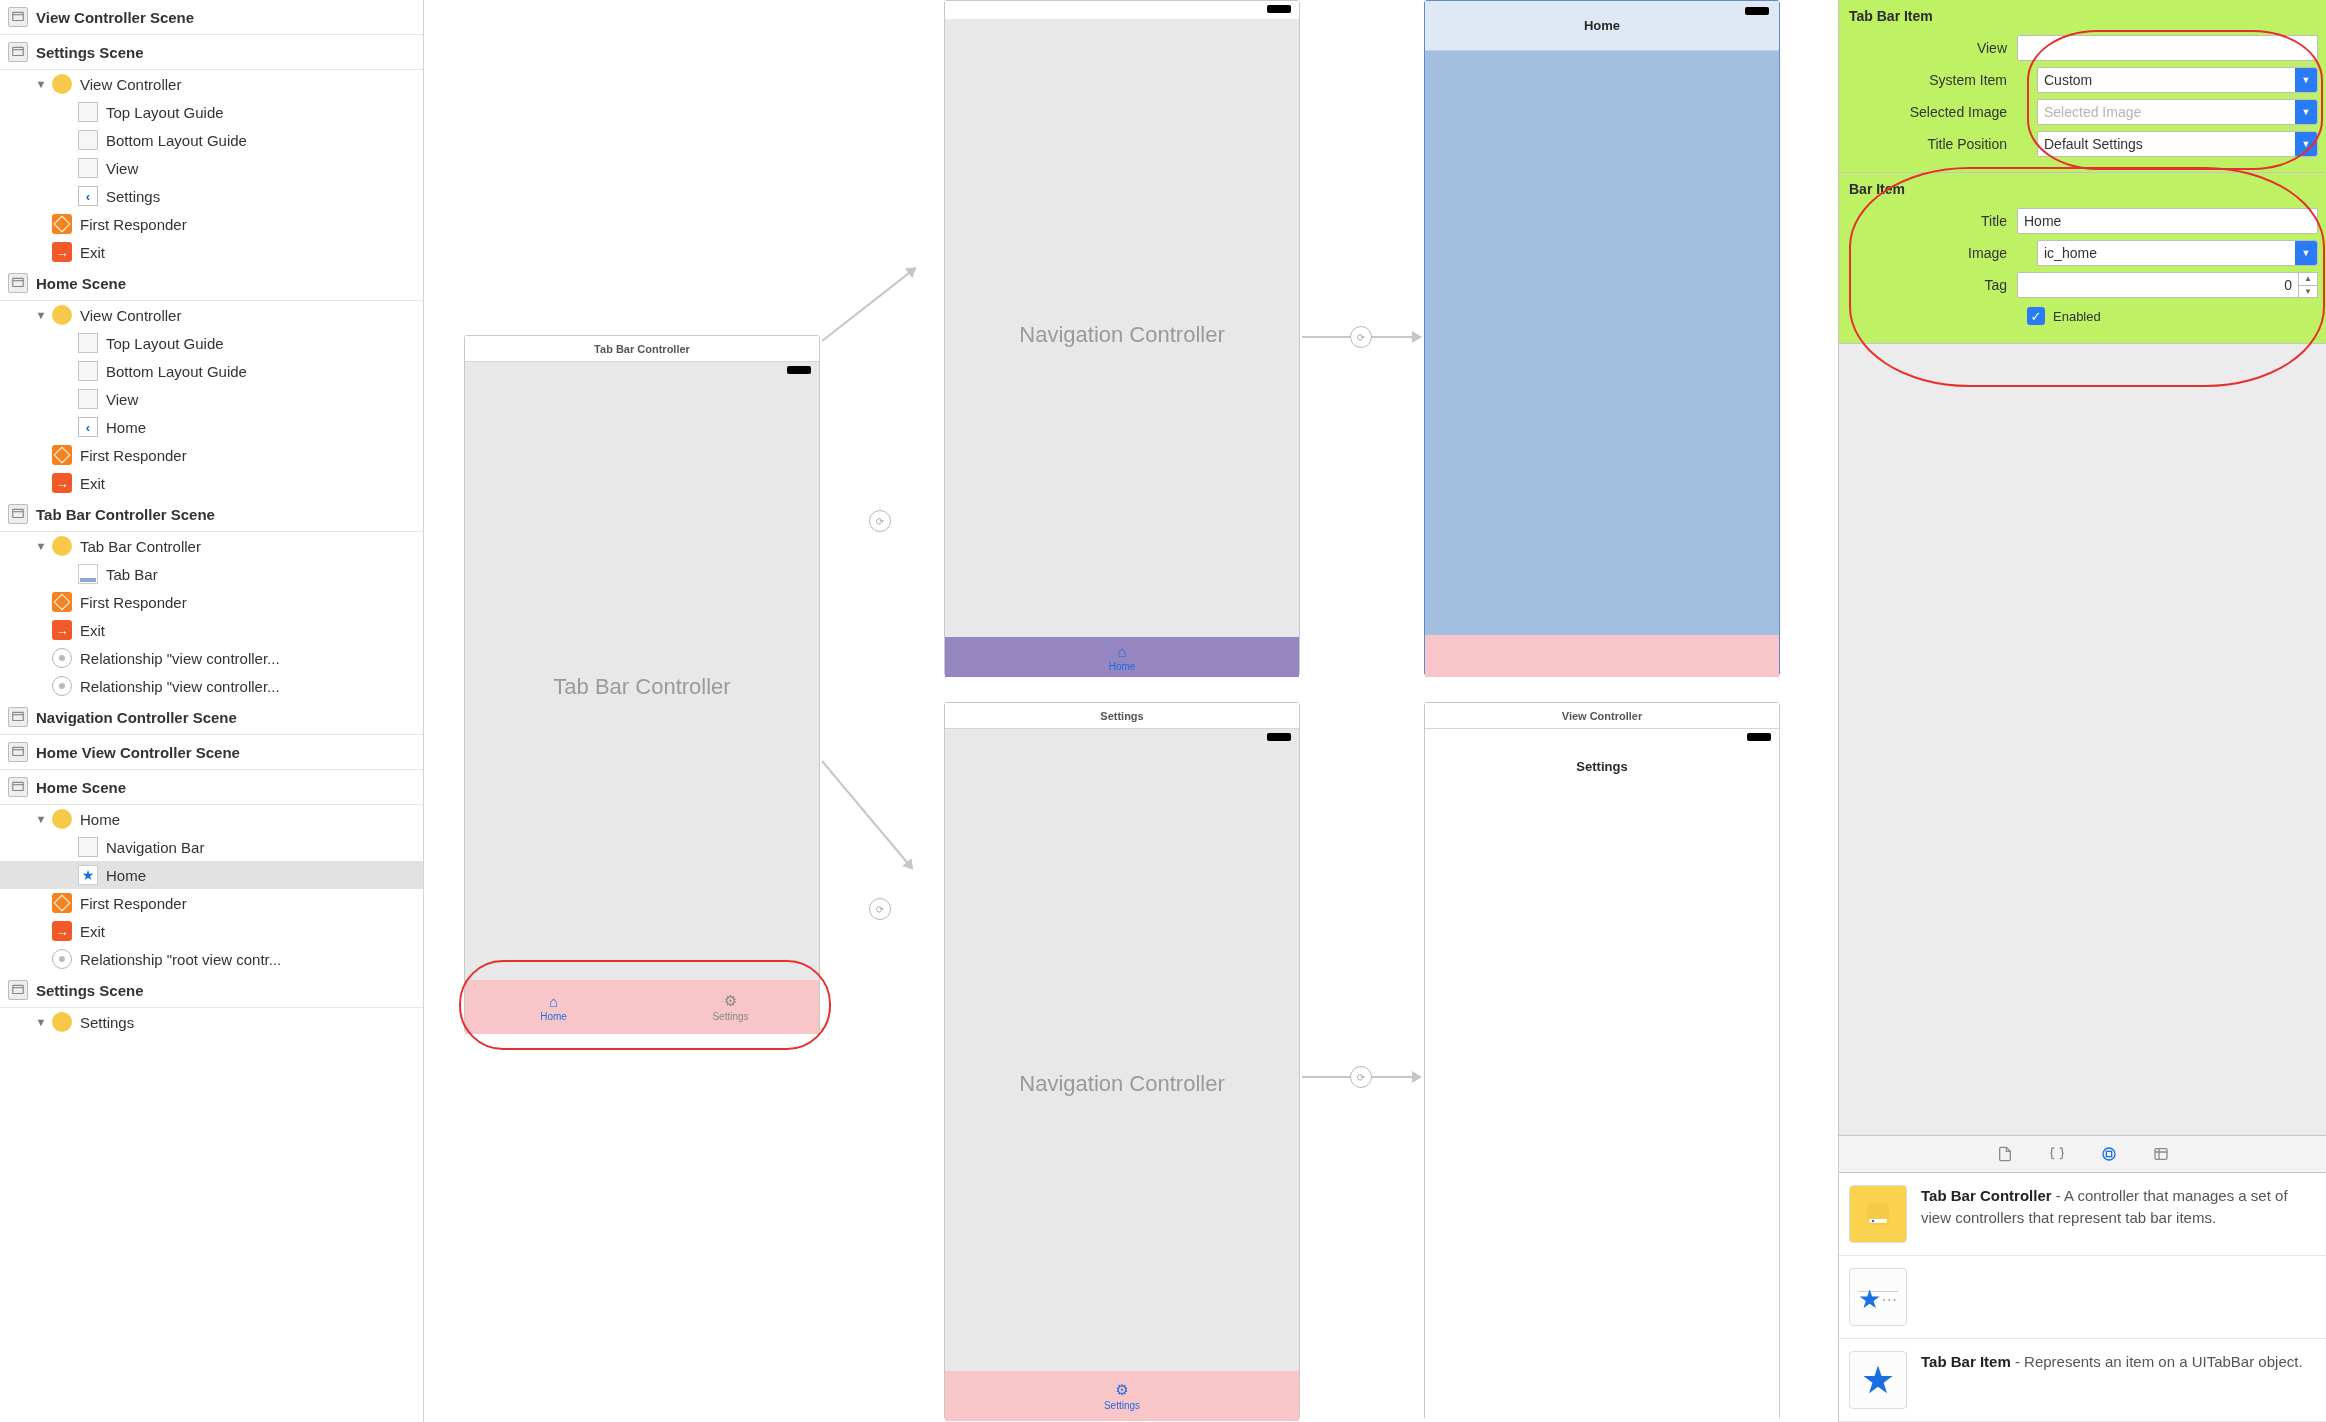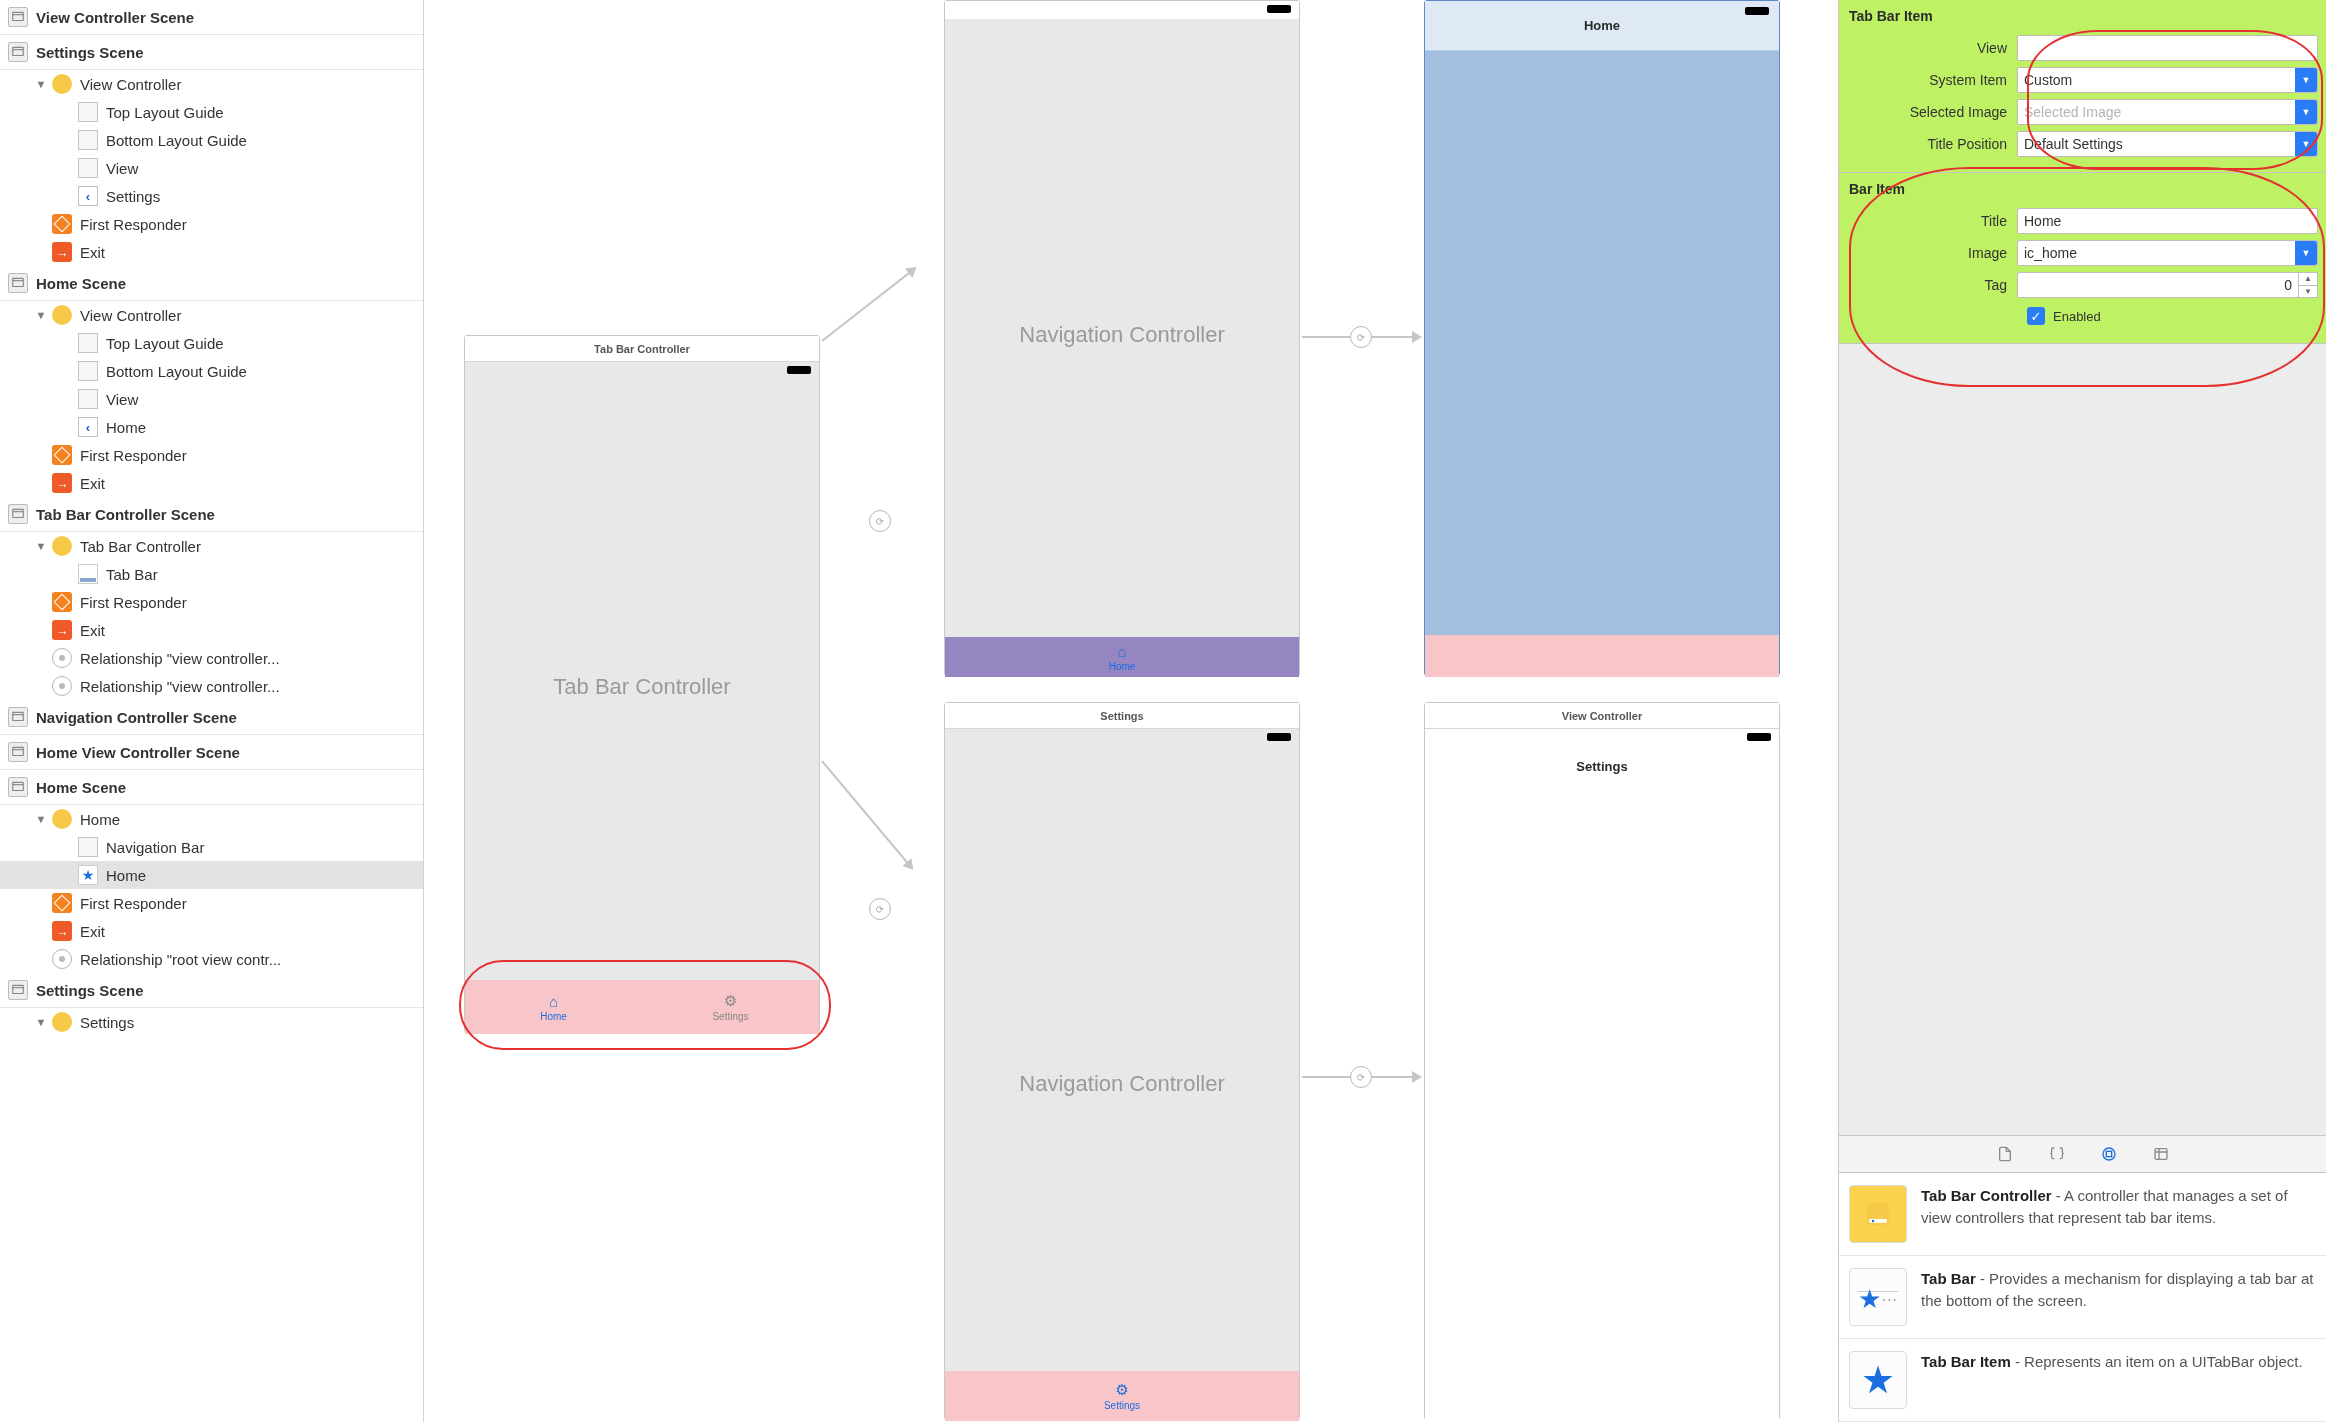--- a/index.html
+++ b/index.html
@@ -111,21 +111,21 @@
   border-left:1px solid #c9c9c9;
   display:flex;flex-direction:column;
 }
 .insp-section { border-bottom:1px solid #c5c5c5; padding:2px 0 12px;}
 .insp-section .section-title { font-size:14px;font-weight:700;padding:6px 10px 8px;color:#2c2c2c;}
 .field-row{display:flex;align-items:center;padding:3px 8px;}
 .field-row .lbl{width:170px;text-align:right;padding-right:10px;font-size:14px;color:#333;}
 .field-row input[type=text], .field-row .select {
   flex:1;height:26px;border:1px solid #bdbdbd;background:#fff;border-radius:2px;padding:0 6px;font-size:14px;color:#333;
 }
-.field-row .select{display:flex;align-items:center;position:relative;}
+.field-row .select{display:flex;align-items:center;position:relative;margin-left:20px;}
 .field-row .select .caret{position:absolute;right:0;top:0;bottom:0;width:22px;background:#2a7bf6;display:flex;align-items:center;justify-content:center;color:#fff;font-size:9px;border-top-right-radius:2px;border-bottom-right-radius:2px;}
 .field-row .select.disabled{color:#b4b4b4;}
 .field-row .stepper{width:20px;height:26px;display:flex;flex-direction:column;border:1px solid #bdbdbd;margin-left:-1px;}
 .field-row .stepper div{flex:1;display:flex;align-items:center;justify-content:center;font-size:8px;color:#666;background:#fff;}
 .field-row .stepper div:first-child{border-bottom:1px solid #bdbdbd;}
 .field-row .numfield{flex:1;text-align:right;padding-right:6px;}
 .checkbox-row{display:flex;align-items:center;padding:6px 8px;}
 .checkbox-row .cb{width:18px;height:18px;background:#2a7bf6;border-radius:3px;display:flex;align-items:center;justify-content:center;color:#fff;font-size:13px;margin-left:180px;margin-right:8px;}
 .checkbox-row .cb::before{content:"✓";}
 .inspector .spacer{flex:1;background:#ececec;}
@@ -550,21 +550,20 @@
       </div>
       <div class="text"><span class="title">Tab Bar Controller</span><span> - A controller that manages a set of view controllers that represent tab bar items.</span></div>
     </div>
     <div class="lib-item">
       <div class="thumb">
         <div style="width:40px;height:12px;border-top:1px solid #ccc;display:flex;align-items:center;justify-content:space-around;padding-top:4px;">
             <span style="color:#1b6fe0;">★</span>
             <span style="color:#aaa;font-size:16px;letter-spacing:2px;">⋯</span>
           </div>
       </div>
-      <div class="text"><span class="title">Tab Bar</span><span> - Provides a mechanism for displaying a tab bar at the bottom of the screen.</span></div>
     </div>
     <div class="lib-item">
       <div class="thumb" style="font-size:38px;">★</div>
       <div class="text"><span class="title">Tab Bar Item</span><span> - Represents an item on a UITabBar object.</span></div>
     </div>
   </div>
 
 </div>
 
 </body></html>

